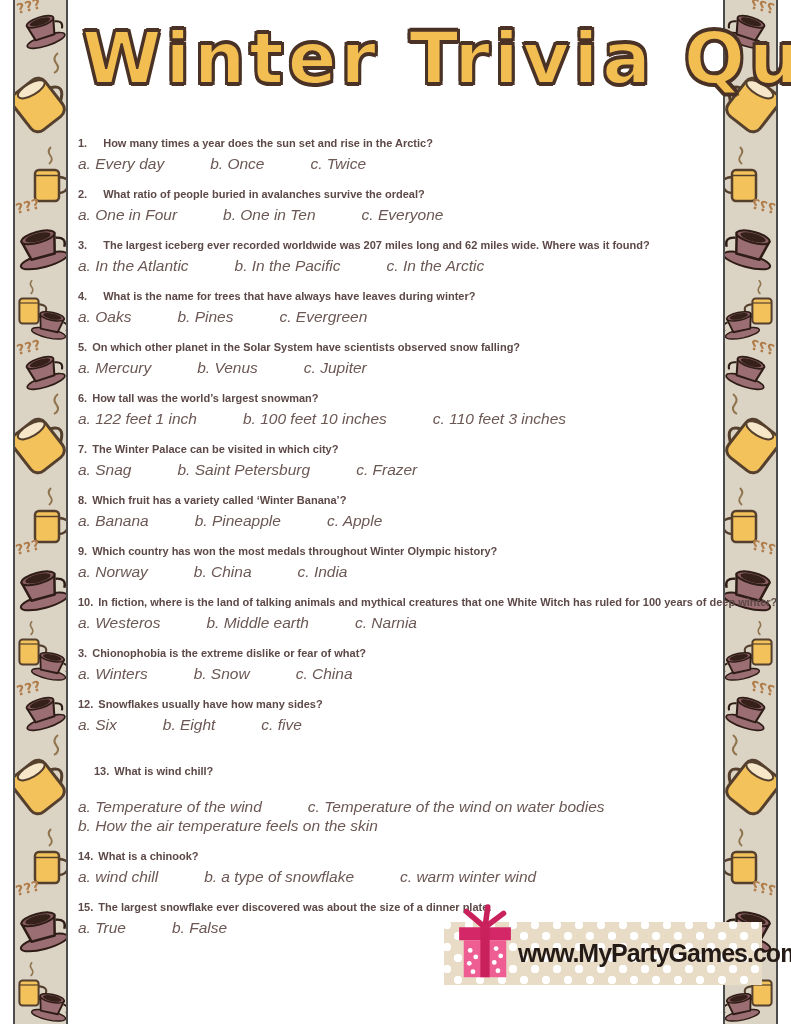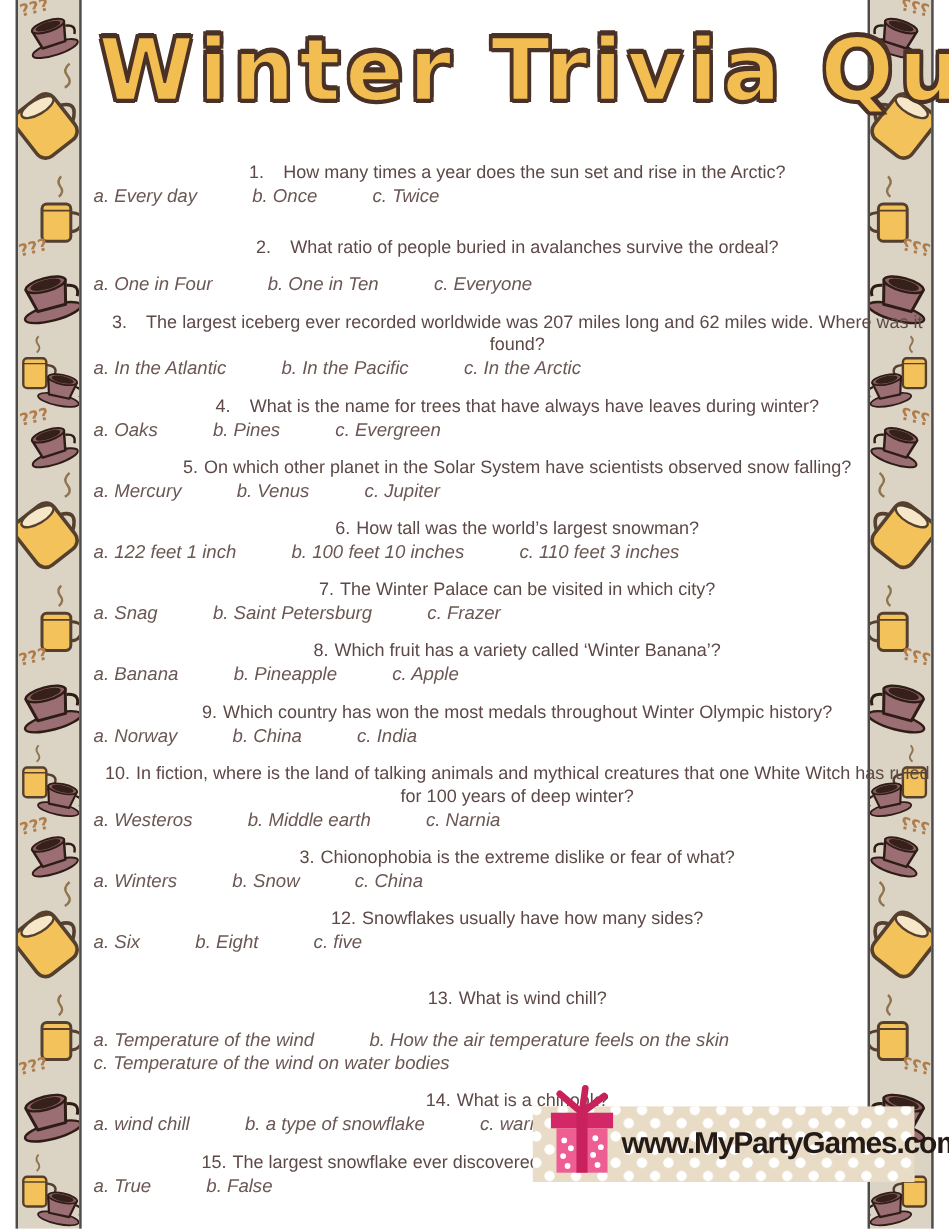--- a/index.html
+++ b/index.html
@@ -51,25 +51,24 @@
     white-space: nowrap;
   }
   .questions {
     display: flex;
     flex-direction: column;
     gap: 12px;
     margin-top: 44px;
   }
   .q { width: 706px; }
   .q-line {
-    font-weight: normal;
-    font-size: 15px;
+    font-weight: bold;
+    font-size: 11px;
     line-height: 19px;
     color: #5d4947;
-    text-align: center;
   }
   .q-num { margin-right: 5px; }
   .questions .q:nth-child(-n+4) .q-num { margin-right: 16px; }
   .answers {
     display: flex;
     flex-wrap: wrap;
     column-gap: 46px;
     max-width: 648px;
     font-style: italic;
     font-size: 15.5px;
@@ -174,21 +173,21 @@
       <div class="q">
         <p class="q-line" style="margin:0"><span class="q-num">1.</span><span>How many times a year does the sun set and rise in the Arctic?</span></p>
         <div class="answers">
           <span>a. Every day</span>
           <span>b. Once</span>
           <span>c. Twice</span>
         </div>
       </div>
 
       <div class="q">
-        <p class="q-line" style="margin:12px"><span class="q-num">2.</span><span>What ratio of people buried in avalanches survive the ordeal?</span></p>
+        <p class="q-line" style="margin:0"><span class="q-num">2.</span><span>What ratio of people buried in avalanches survive the ordeal?</span></p>
         <div class="answers">
           <span>a. One in Four</span>
           <span>b. One in Ten</span>
           <span>c. Everyone</span>
         </div>
       </div>
 
       <div class="q">
         <p class="q-line" style="margin:0"><span class="q-num">3.</span><span>The largest iceberg ever recorded worldwide was 207 miles long and 62 miles wide. Where was it found?</span></p>
         <div class="answers">
@@ -276,22 +275,22 @@
           <span>a. Six</span>
           <span>b. Eight</span>
           <span>c. five</span>
         </div>
       </div>
 
       <div class="q">
         <p class="q-line" style="margin:16px"><span class="q-num">13.</span><span>What is wind chill?</span></p>
         <div class="answers">
           <span>a. Temperature of the wind</span>
+          <span>c. Temperature of the wind on water bodies</span>
           <span>b. How the air temperature feels on the skin</span>
-          <span>c. Temperature of the wind on water bodies</span>
         </div>
       </div>
 
       <div class="q">
         <p class="q-line" style="margin:0"><span class="q-num">14.</span><span>What is a chinook?</span></p>
         <div class="answers">
           <span>a. wind chill</span>
           <span>b. a type of snowflake</span>
           <span>c. warm winter wind</span>
         </div>

